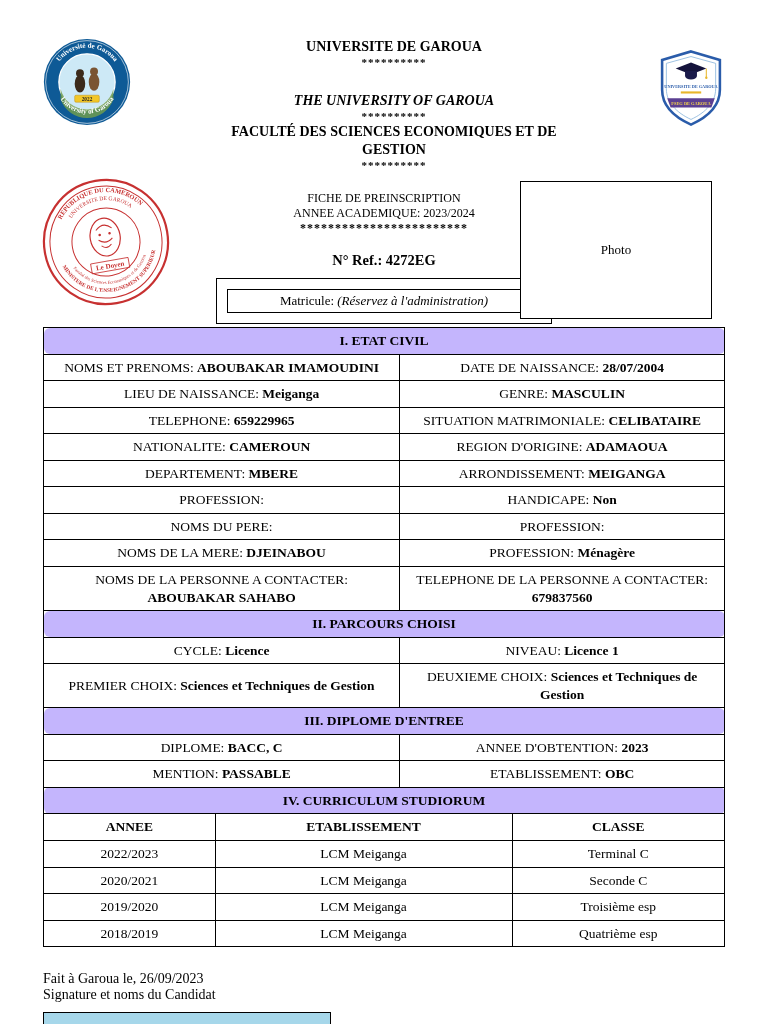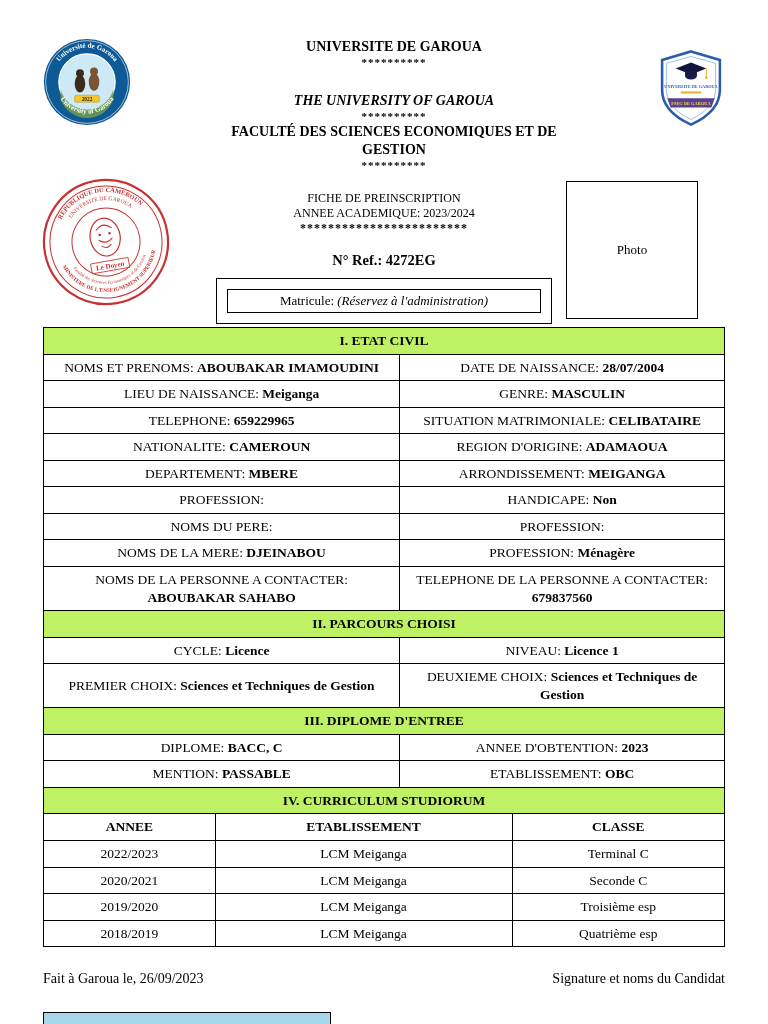--- a/index.html
+++ b/index.html
@@ -18,42 +18,42 @@
   .header-center { flex:1; text-align:center; line-height:1.3; padding:4px 6px 0 6px; }
   .h-bold { font-weight:bold; font-size:14px; }
   .h-italic { font-weight:bold; font-style:italic; font-size:14px;margin-top:24px; }
   .h-stars { font-weight:bold; font-size:11px; letter-spacing:1px; line-height:1.1; }
   .h-faculty { font-weight:bold; font-size:14px; max-width:360px; margin:0 auto; }
 
   
   .title-section { position:relative; height:152px; margin-top:4px; }
   .stamp-wrap { position:absolute; left:-2px; top:2px; width:130px; height:130px; transform:rotate(-10deg); opacity:.93; }
   .photo-box {
-    position:absolute; right:27px; top:6px; width:132px; height:138px;
+    position:absolute; right:13px; top:6px; width:192px; height:138px;
     border:1px solid #000; background:#fff;
     display:flex; align-items:center; justify-content:center; font-size:13px;
   }
   .title-center { text-align:center; padding-top:16px; line-height:1.25; }
   .t-main { font-weight:normal; font-size:12px; }
   .t-stars { font-weight:bold; font-size:12px; letter-spacing:1px; }
   .t-ref { font-weight:bold; font-size:14.5px; margin-top:15px; }
   .matricule-outer { margin:9px auto 0 auto; width:336px; border:1px solid #000; padding:10px; background:#fff; }
   .matricule-inner { border:1px solid #000; padding:3px 4px; font-size:13px; text-align:center; }
   .matricule-inner .note { font-style:italic; }
 
   
   table.sec { width:682px; margin:0 auto; border-collapse:collapse; table-layout:fixed; }
   table.sec td { border:1px solid #000; text-align:center; vertical-align:middle; padding:4px 6px; font-size:13.5px; line-height:1.3; }
-  td.sec-title { background:#bef264; font-weight:bold; font-size:14px; padding:3px; }
+  td.sec-title { background:#c4b5fd; font-weight:bold; font-size:14px; padding:3px;border-radius:6px; }
   .vl { font-weight:bold; }
   td.hd { font-weight:bold; }
   table.cur { margin-top:-1px;padding-left:40px; }
 
   
-  .footer { width:682px; margin:24px auto 0 auto; display:flex; justify-content:space-between; font-size:14px; }
+  .footer { width:682px; margin:24px auto 0 auto; display:flex; justify-content:space-between; font-size:14px;flex-direction:column; }
 
   .bottom-strip {
     position:absolute; left:43px; bottom:0; width:288px; height:12px;
     background:#a6d7ea; border:1px solid #000; border-bottom:none;
   }
   svg text { font-family:"Liberation Serif", serif; }
 </style>
 </head>
 <body>
 

